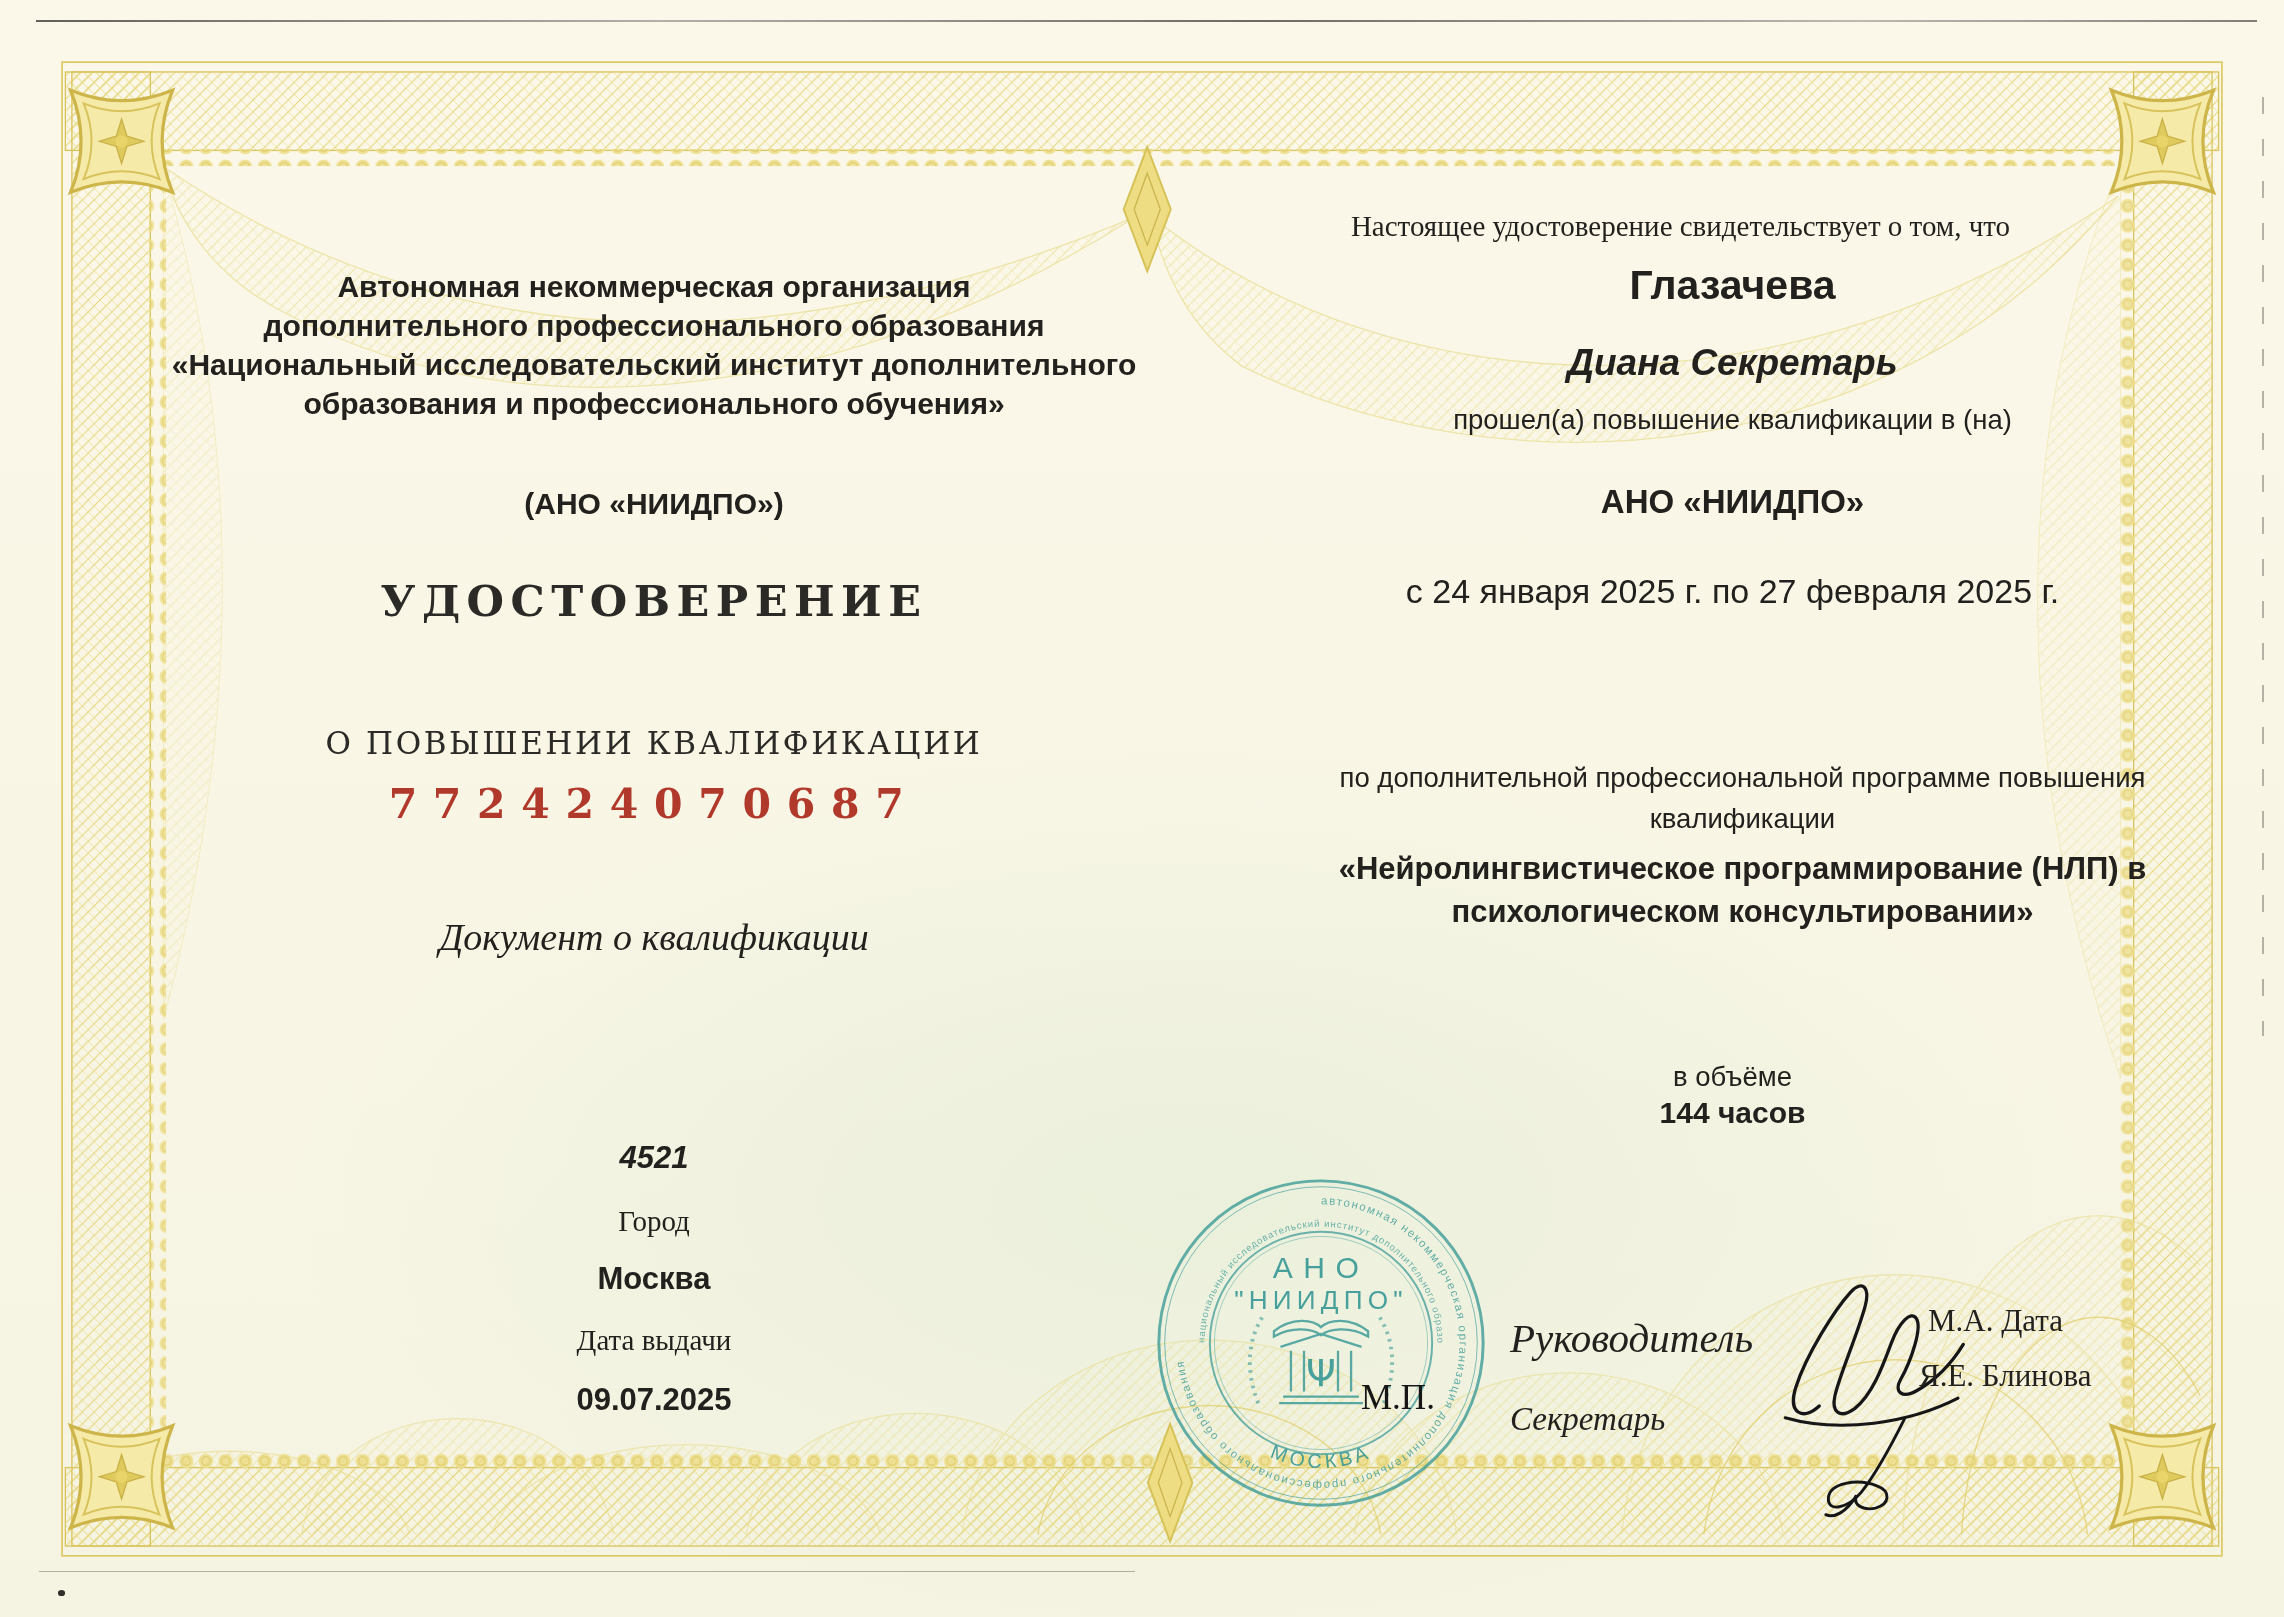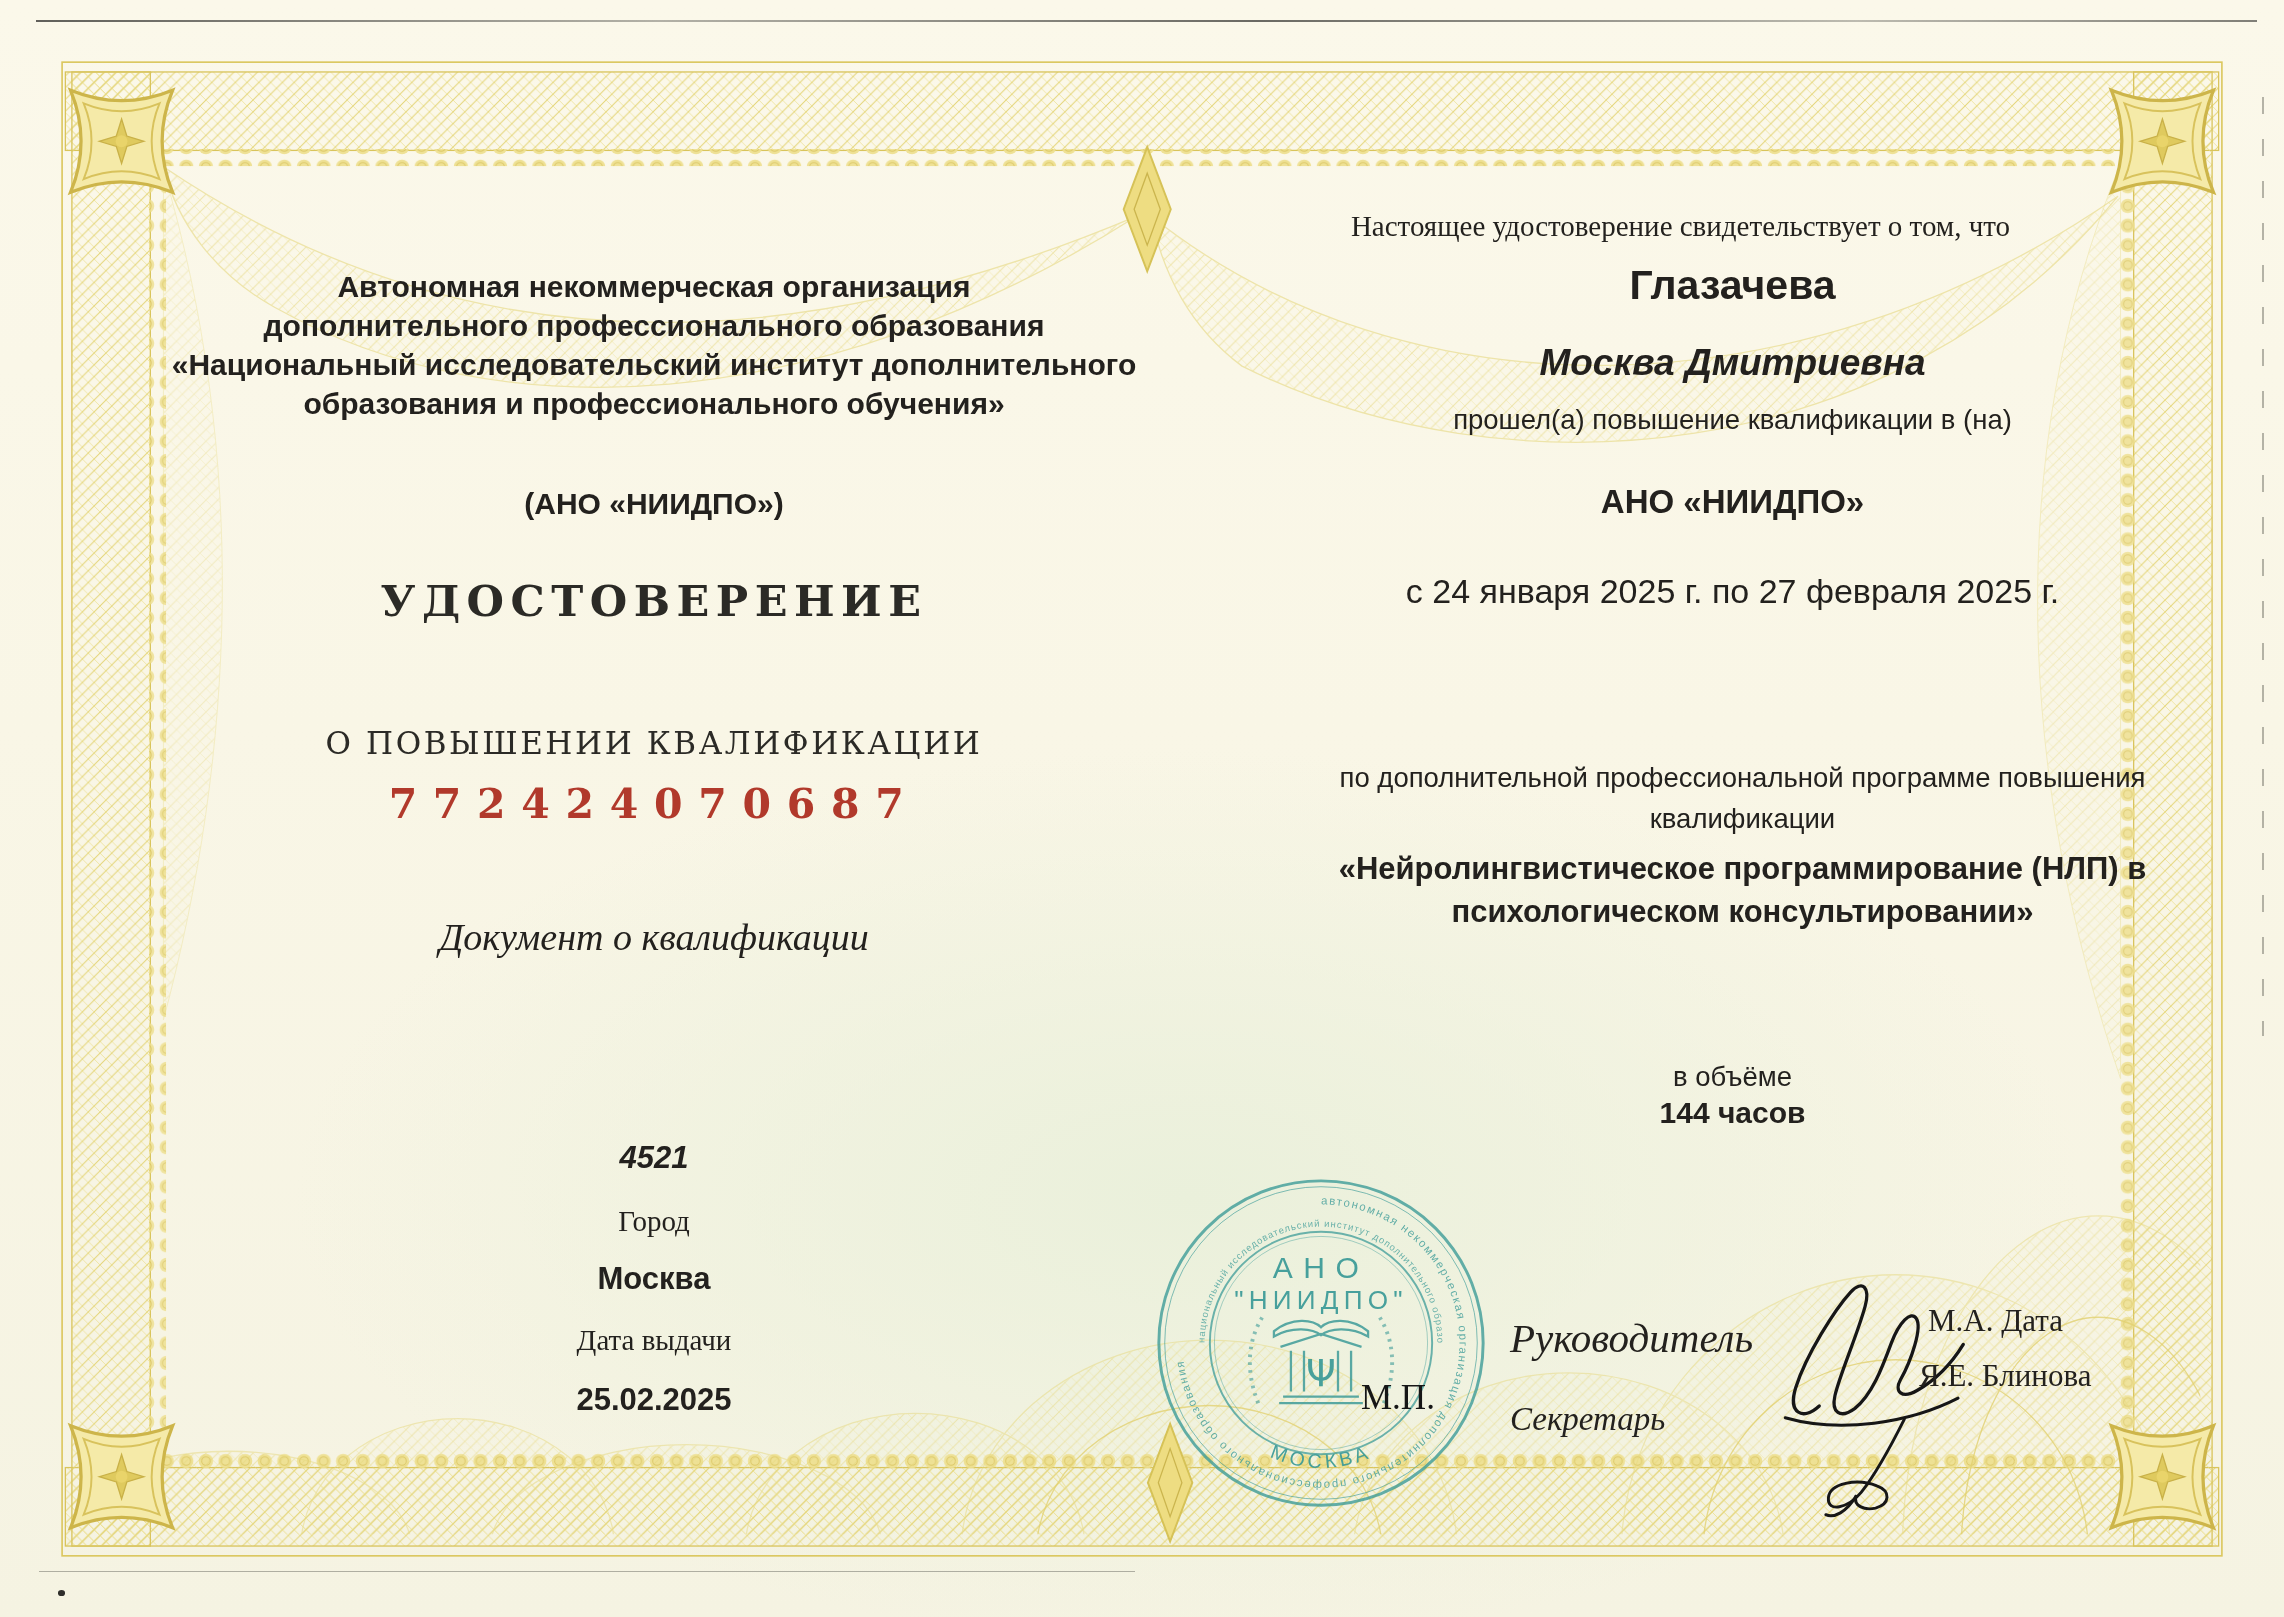--- a/index.html
+++ b/index.html
@@ -141,25 +141,25 @@
   <div class="t ctr sans-b org-abbr">(АНО «НИИДПО»)</div>
   <div class="t ctr dserif title">УДОСТОВЕРЕНИЕ</div>
   <div class="t ctr dserif subtitle">О ПОВЫШЕНИИ КВАЛИФИКАЦИИ</div>
   <div class="t ctr dserif blank-num">772424070687</div>
   <div class="t ctr serif it dockind">Документ о квалификации</div>
 
   <div class="t ctr sans-b val" style="top:1139px;font-style:italic;">4521</div>
   <div class="t ctr serif lbl" style="top:1203px;">Город</div>
   <div class="t ctr sans-b val" style="top:1260px;">Москва</div>
   <div class="t ctr serif lbl" style="top:1322px;">Дата выдачи</div>
-  <div class="t ctr sans-b val" style="top:1381px;">25.02.2025</div>
+  <div class="t ctr sans-b val" style="top:1381px;">09.07.2025</div>
 
   <div class="t ctr serif statement">Настоящее удостоверение свидетельствует о том, что</div>
   <div class="t ctr sans-b surname">Глазачева</div>
-  <div class="t ctr sans-b it given">Москва  Дмитриевна</div>
+  <div class="t ctr sans-b it given">Диана  Секретарь</div>
   <div class="t ctr sans completed">прошел(а) повышение квалификации в (на)</div>
   <div class="t ctr sans-b orgshort">АНО «НИИДПО»</div>
   <div class="t ctr sans period">с 24 января 2025 г. по 27 февраля 2025 г.</div>
   <div class="t ctr sans progintro">по дополнительной профессиональной программе повышения квалификации</div>
   <div class="t ctr sans-b progname">«Нейролингвистическое программирование (НЛП) в психологическом консультировании»</div>
   <div class="t ctr sans vol-lbl">в объёме</div>
   <div class="t ctr sans-b vol-val">144  часов</div>
 
   <svg class="seal" width="340" height="340" viewBox="-260 -260 520 520">
     <defs>

